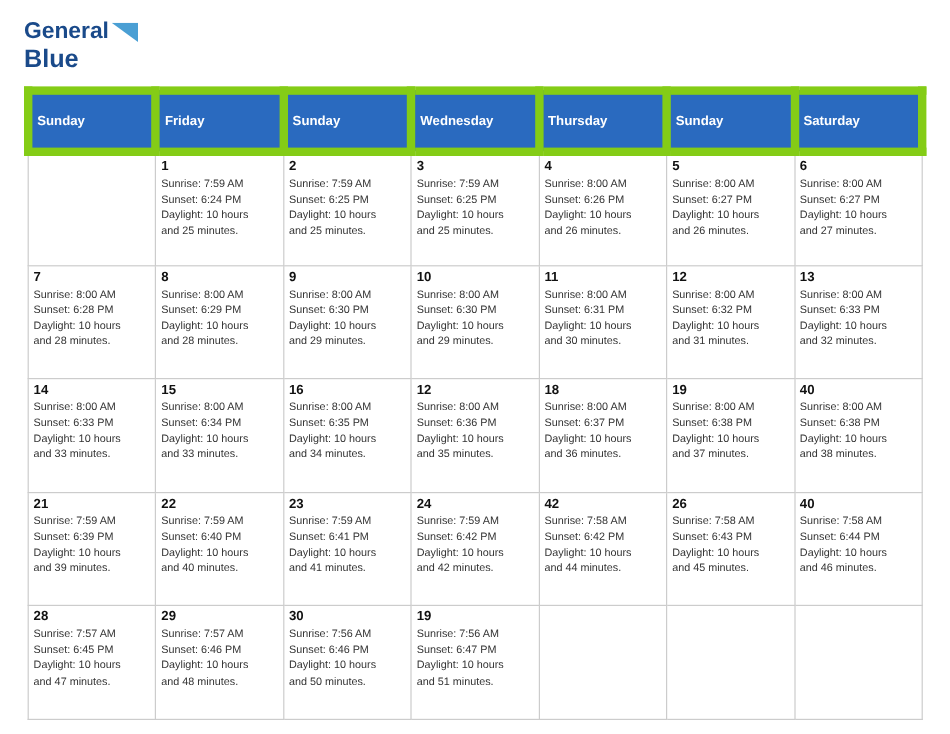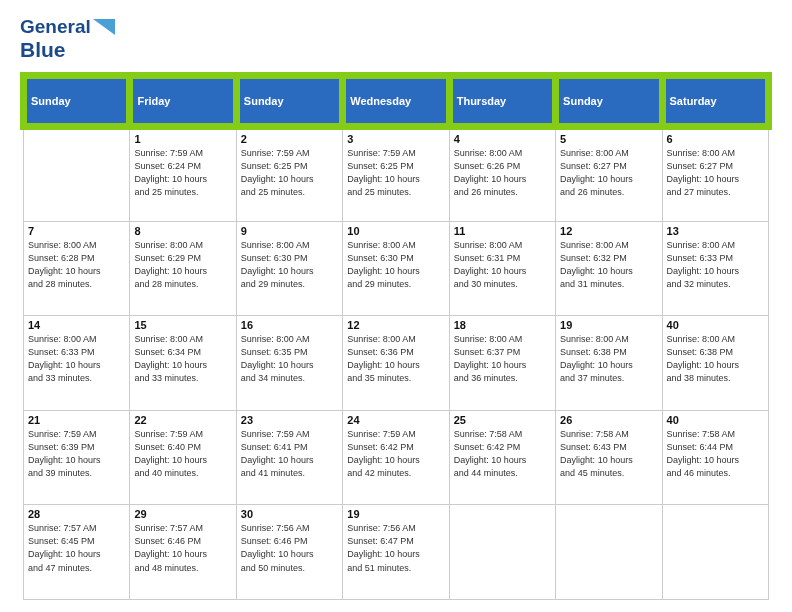--- a/index.html
+++ b/index.html
@@ -287,21 +287,21 @@
 and 41 minutes.</div>
           </td>
           <td>
             <span class="day-number">24</span>
             <div class="day-info" style="white-space: pre-line;">Sunrise: 7:59 AM
 Sunset: 6:42 PM
 Daylight: 10 hours
 and 42 minutes.</div>
           </td>
           <td>
-            <span class="day-number">25</span>
+            <span class="day-number">42</span>
             <div class="day-info" style="white-space: pre-line;">Sunrise: 7:58 AM
 Sunset: 6:42 PM
 Daylight: 10 hours
 and 44 minutes.</div>
           </td>
           <td>
             <span class="day-number">26</span>
             <div class="day-info" style="white-space: pre-line;">Sunrise: 7:58 AM
 Sunset: 6:43 PM
 Daylight: 10 hours

